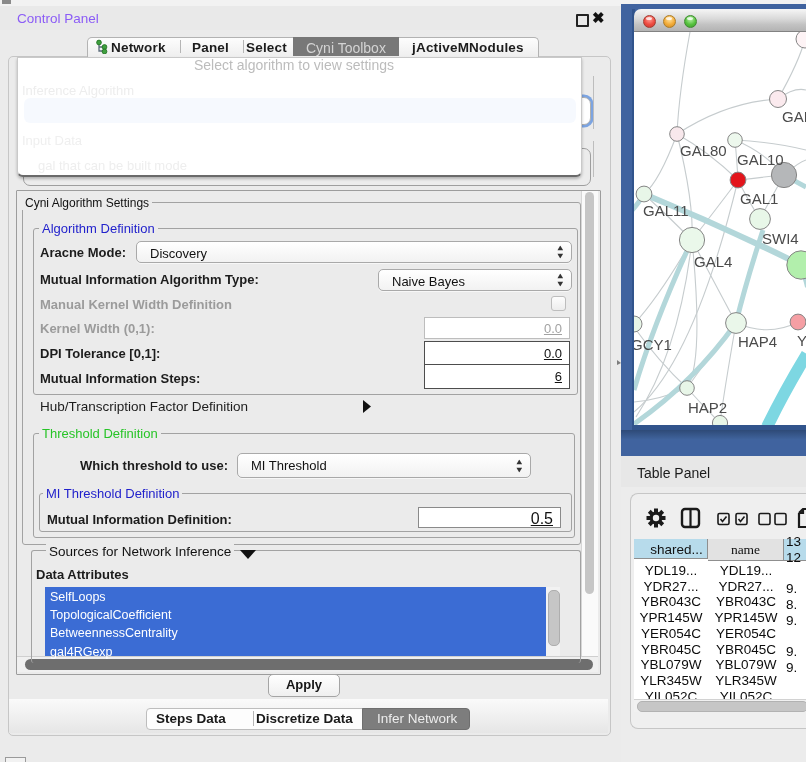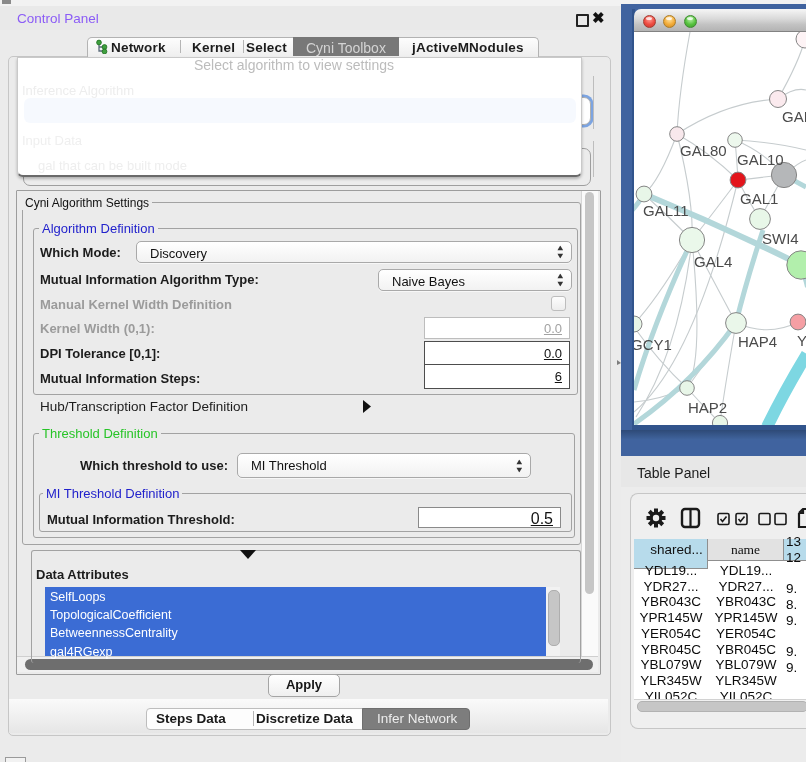--- a/index.html
+++ b/index.html
@@ -33,21 +33,21 @@
 
   <div class="abs" id="tabbar" style="left:87px;top:37px;width:450px;height:19px;border:1px solid #b3b3b3;border-bottom:none;border-radius:5px 5px 0 0;background:linear-gradient(#fdfdfd,#eeeeee);"></div>
   <svg class="abs" style="left:95px;top:39px;" width="14" height="15" viewBox="0 0 14 15">
     <path d="M4 4 L4 12 L9 12 M4 8 L8 8" stroke="#5a6b7a" stroke-width="1.3" fill="none"></path>
     <circle cx="4" cy="3.5" r="2.4" fill="#3fa03f" stroke="#1e6e1e" stroke-width="0.8"></circle>
     <circle cx="9.5" cy="8" r="2.4" fill="#3fa03f" stroke="#1e6e1e" stroke-width="0.8"></circle>
     <circle cx="9.5" cy="12.5" r="2.4" fill="#3fa03f" stroke="#1e6e1e" stroke-width="0.8"></circle>
   </svg>
   <div class="abs" style="left:111px;top:39.5px;font-size:13.5px;font-weight:bold;letter-spacing:0.2px;color:#1c1c1c;">Network</div>
   <div class="abs" style="left:180px;top:40px;width:1px;height:13px;background:#b5b5b5;"></div>
-  <div class="abs" style="left:192px;top:39.5px;font-size:13.5px;font-weight:bold;letter-spacing:0.2px;color:#1c1c1c;">Kernel</div>
+  <div class="abs" style="left:192px;top:39.5px;font-size:13.5px;font-weight:bold;letter-spacing:0.2px;color:#1c1c1c;">Panel</div>
   <div class="abs" style="left:243px;top:40px;width:1px;height:13px;background:#b5b5b5;"></div>
   <div class="abs" style="left:246px;top:39.5px;font-size:13.5px;font-weight:bold;letter-spacing:0.2px;color:#1c1c1c;">Select</div>
   <div class="abs" style="left:293px;top:37px;width:106px;height:19px;background:#787878;"></div>
   <div class="abs" style="left:306px;top:39.5px;font-size:14px;color:#d4d4d4;">Cyni Toolbox</div>
   <div class="abs" style="left:412px;top:39.5px;font-size:13.5px;font-weight:bold;letter-spacing:0.2px;color:#1c1c1c;">jActiveMNodules</div>
 
   <div class="abs" style="left:562px;top:97px;width:27px;height:26px;border:1px solid #b0b0b0;border-radius:7px;background:#fff;box-shadow:0 0 0 2.5px rgba(96,146,222,.8);"></div>
   <div class="abs" style="left:23px;top:148px;width:566px;height:36px;border:1px solid #9e9e9e;border-radius:7px;background:#ececec;"></div>
   <div class="abs" style="left:593px;top:76px;width:1px;height:53px;background:#bdbdbd;"></div>
   <div class="abs" style="left:593px;top:141px;width:1px;height:36px;background:#bdbdbd;"></div>
@@ -59,21 +59,21 @@
 
   <div class="abs" style="left:17px;top:656px;width:581px;height:15px;background:#f0f0f0;border-top:1px solid #cfcfcf;"></div>
   <div class="abs" style="left:25px;top:659px;width:568px;height:11px;background:#6e6e6e;border-radius:6px;"></div>
 
   <div class="fs" style="left:22px;top:202px;width:557px;height:341px;"></div>
   <div class="fslbl" style="left:22px;top:196px;color:#111;font-size:12px;">Cyni Algorithm Settings</div>
 
   <div class="fs" style="left:33px;top:228px;width:543px;height:165px;"></div>
   <div class="fslbl" style="left:39px;top:221px;color:#2222cc;">Algorithm Definition</div>
 
-  <div class="abs lbl bold" style="left:40px;top:245px;">Which Mode:</div>
+  <div class="abs lbl bold" style="left:40px;top:245px;">Aracne Mode:</div>
   <div class="combo" style="left:136px;top:241px;width:434px;height:20px;">
     <div class="ctext">Discovery</div>
     <svg class="spin" viewBox="0 0 7 14">
         <path d="M3.5 0 L6.5 5 L0.5 5 Z" fill="#333"></path>
         <path d="M3.5 14 L6.5 9 L0.5 9 Z" fill="#333"></path>
       </svg>
   </div>
 
   <div class="abs lbl bold" style="left:40px;top:272px;">Mutual Information Algorithm Type:</div>
   <div class="combo" style="left:378px;top:269px;width:192px;height:20px;">
@@ -109,24 +109,25 @@
     <div class="ctext">MI Threshold</div>
     <svg class="spin" viewBox="0 0 7 14">
         <path d="M3.5 0 L6.5 5 L0.5 5 Z" fill="#333"></path>
         <path d="M3.5 14 L6.5 9 L0.5 9 Z" fill="#333"></path>
       </svg>
   </div>
 
   <div class="fs" style="left:39px;top:493px;width:531px;height:37px;"></div>
   <div class="fslbl" style="left:43px;top:486px;color:#2222cc;">MI Threshold Definition</div>
 
-  <div class="abs lbl bold" style="left:47px;top:512px;">Mutual Information Threshold:</div>
+  <div class="abs lbl bold" style="left:47px;top:512px;">Mutual Information Definition:</div>
   <div class="field" style="left:418px;top:507px;width:143px;height:21px;border:1px solid #8a8a8a;color:#111;text-align:right;line-height:21px;padding-right:7px;box-sizing:border-box;font-size:16px;">0.5</div>
 
   <div class="fs" style="left:31px;top:550px;width:548px;height:112px;border-bottom:none;"></div>
+  <div class="fslbl" style="left:46px;top:544px;color:#111;background:#ebebeb;font-size:13.5px;">Sources for Network Inference</div>
   <svg class="abs" style="left:240px;top:550px;" width="16" height="9" viewBox="0 0 16 9">
       <path d="M0 0 L16 0 L8 9 Z" fill="#111"></path>
     </svg>
 
   <div class="abs lbl bold" style="left:36px;top:567px;">Data Attributes</div>
 
   <div class="abs" style="left:45px;top:587px;width:501px;height:69px;background:#3b6cd4;"></div>
   <div class="abs" style="left:50px;top:588px;font-size:12.5px;color:#fff;line-height:18.2px;">SelfLoops<br>TopologicalCoefficient<br>BetweennessCentrality<br>gal4RGexp</div>
   <div class="abs" style="left:546px;top:587px;width:14px;height:69px;background:#f2f2f2;"></div>
   <div class="abs" style="left:548px;top:590px;width:10px;height:54px;background:#c6c6c6;border:1px solid #aeaeae;border-radius:5px;"></div>
@@ -276,21 +277,21 @@
       <rect x="92" y="7.5" width="11" height="11" rx="1.5" stroke-width="1.6"></rect>
       <path d="M94.5 13 l2 2.5 l4 -5" stroke-width="1.6"></path>
       <rect x="115" y="7.5" width="11" height="11" rx="1.5" stroke-width="1.6"></rect>
       <rect x="131" y="7.5" width="11" height="11" rx="1.5" stroke-width="1.6"></rect>
     </g>
 
     <path d="M155 7 L159 3 L166 3 M155 7 L155 21 L166 21 M155 7 L159 7 L159 3" fill="none" stroke="#1a1a1a" stroke-width="2.2"></path>
   </svg>
 
   <div class="abs" style="left:634px;top:539px;width:172px;height:172px;background:#ffffff;"></div>
-  <div class="abs" style="left:634px;top:539px;width:74px;height:30px;background:#b7dbeb;border-right:1px solid #8f8f8f;border-bottom:1px solid #8f8f8f;box-sizing:border-box;text-align:center;font-size:13.5px;color:#111;line-height:21px;padding-left:12px;">shared...</div>
+  <div class="abs" style="left:634px;top:539px;width:74px;height:20px;background:#b7dbeb;border-right:1px solid #8f8f8f;border-bottom:1px solid #8f8f8f;box-sizing:border-box;text-align:center;font-size:13.5px;color:#111;line-height:21px;padding-left:12px;">shared...</div>
   <div class="abs" style="left:708px;top:539px;width:76px;height:22px;background:#e2e2e2;border-right:1px solid #8f8f8f;border-bottom:1px solid #8f8f8f;box-sizing:border-box;text-align:center;font-size:13.5px;color:#111;line-height:21px;font-family:Liberation Serif, serif;">name</div>
   <div class="abs" style="left:784px;top:539px;width:22px;height:22px;background:#b7dbeb;border-bottom:1px solid #8f8f8f;box-sizing:border-box;"></div>
 
   <div class="abs" style="left:634px;top:563px;width:74px;font-size:13.5px;color:#0c0c0c;line-height:15.7px;text-align:center;">YDL19...<br>YDR27...<br>YBR043C<br>YPR145W<br>YER054C<br>YBR045C<br>YBL079W<br>YLR345W<br>YIL052C</div>
   <div class="abs" style="left:708px;top:563px;width:76px;font-size:13.5px;color:#0c0c0c;line-height:15.7px;text-align:center;">YDL19...<br>YDR27...<br>YBR043C<br>YPR145W<br>YER054C<br>YBR045C<br>YBL079W<br>YLR345W<br>YIL052C</div>
   <div class="abs" style="left:786px;top:534px;width:20px;font-size:13.5px;color:#0c0c0c;line-height:15.7px;">13<br>12<br>&nbsp;<br>9.<br>8.<br>9.<br>&nbsp;<br>9.<br>9.</div>
 
   <div class="abs" style="left:634px;top:699px;width:172px;height:12px;background:#f1f1f1;border-top:1px solid #d2d2d2;"></div>
   <div class="abs" style="left:637px;top:700.5px;width:169px;height:9px;background:#c6c6c6;border:1px solid #b2b2b2;border-radius:5px;"></div>
 

